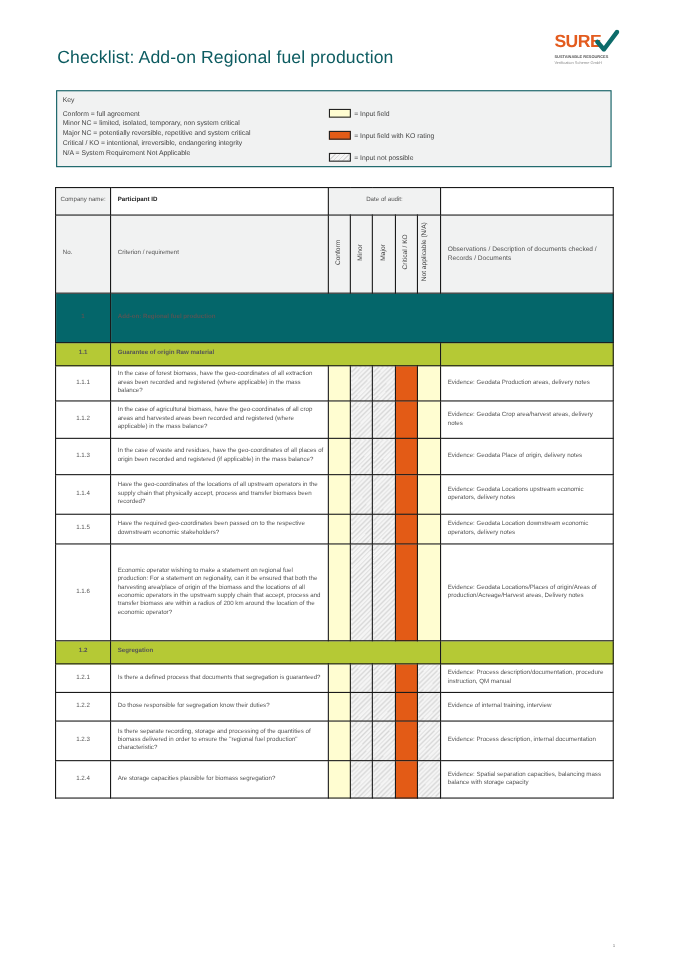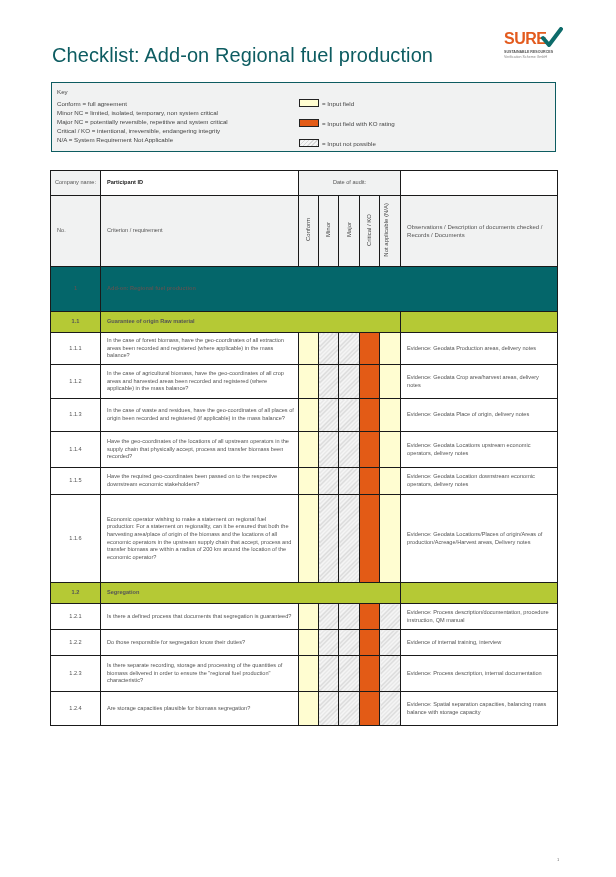--- a/index.html
+++ b/index.html
@@ -1,18 +1,18 @@
 <!DOCTYPE html>
 <html><head>
 <meta charset="utf-8">
 <style>
   html, body { margin: 0; padding: 0; background: #ffffff; }
   body { width: 616px; height: 877px; position: relative; overflow: hidden;
          font-family: "Liberation Sans", sans-serif; color: #333; }
-  .title { position: absolute; left: 52px; top: 44px; font-size: 20px; color: #0d5c61; letter-spacing: 0.1px; }
+  .title { position: absolute; left: 52px; top: 44px; font-size: 16px; color: #0d5c61; letter-spacing: 0.1px; }
   .logo { position: absolute; left: 504px; top: 27px; width: 60px; height: 38px; }
   .logo .sure { position: absolute; left: 0; top: 3px; font-size: 16px; font-weight: bold; color: #e35b1e; letter-spacing: -0.5px; font-family: "Liberation Sans", sans-serif; }
   .logo svg { position: absolute; left: 37px; top: 0; }
   .logo .sub1 { position: absolute; left: 0; top: 23px; font-size: 3.6px; color: #555; font-weight: bold; white-space: nowrap; }
   .logo .sub2 { position: absolute; left: 0; top: 28px; font-size: 3.6px; color: #888; white-space: nowrap; }
 
   .keybox { position: absolute; left: 51px; top: 82px; width: 505px; height: 70px;
             background: #f1f2f2; border: 1px solid #0d5c61; box-sizing: border-box; }
   .keybox .kt { position: absolute; left: 5px; top: 5px; font-size: 6.2px; color: #444; }
   .keybox .kl { position: absolute; left: 5px; font-size: 6.2px; color: #444; white-space: nowrap; }

